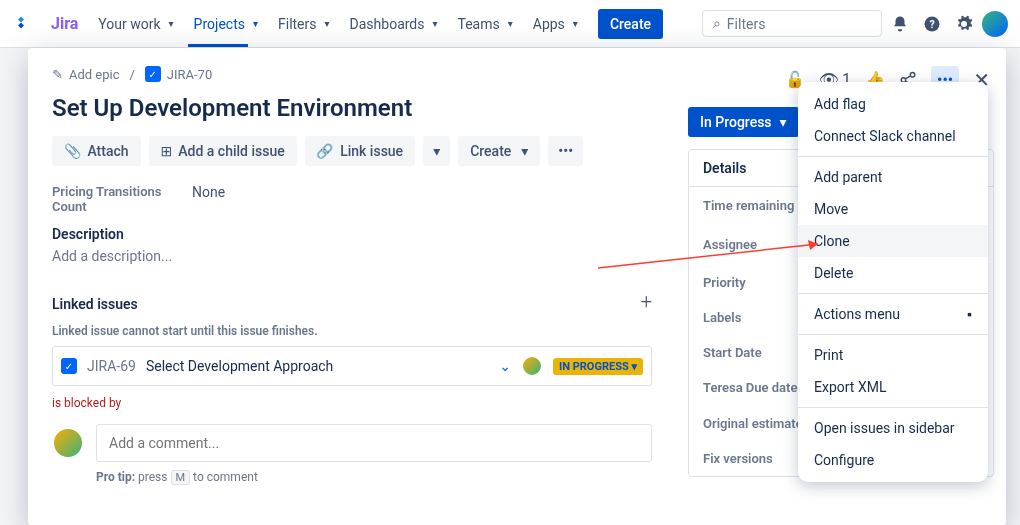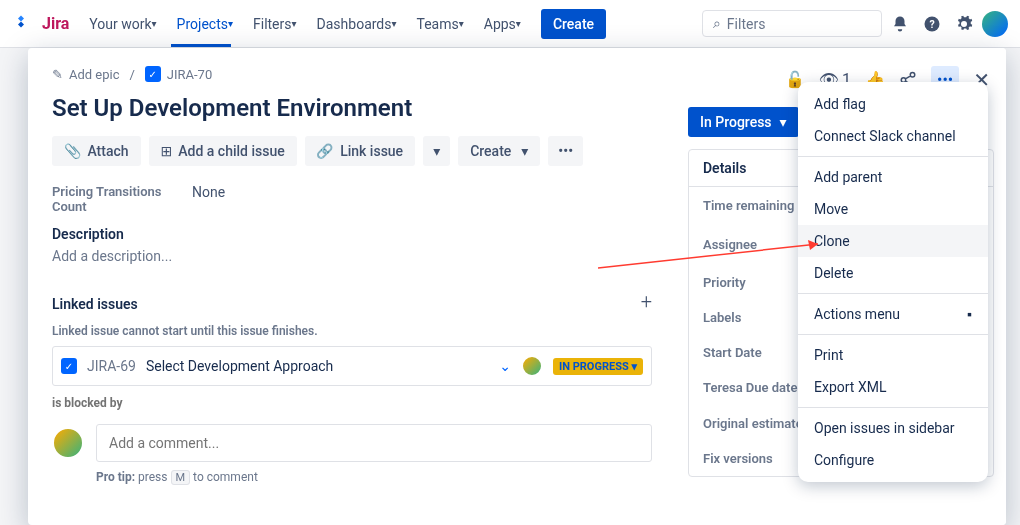--- a/index.html
+++ b/index.html
@@ -1,20 +1,20 @@
 <!DOCTYPE html>
 <html><head>
 <meta charset="utf-8">
 <style>
 *{box-sizing:border-box;margin:0;padding:0;font-family:-apple-system,BlinkMacSystemFont,"Segoe UI",Roboto,sans-serif}
 body{width:1020px;height:525px;overflow:hidden;background:#f4f5f7;position:relative}
 .topbar{height:48px;background:#fff;border-bottom:1px solid #dfe1e6;display:flex;align-items:center;padding:0 12px;gap:4px;position:relative;z-index:1}
-.logo{display:flex;align-items:flex-start;gap:12px;color:#be185d;font-weight:700;font-size:16px;margin-right:8px}
+.logo{display:flex;align-items:flex-end;gap:21px;color:#8b5cf6;font-weight:700;font-size:16px;margin-right:8px}
 .logo svg{width:18px;height:18px}
-.nav-item{color:#42526e;font-size:14px;padding:6px 8px;display:flex;align-items:center;gap:0;cursor:pointer}
+.nav-item{color:#42526e;font-size:14px;padding:6px 8px;display:flex;align-items:center;gap:8px;cursor:pointer}
 .nav-item.active{color:#0052cc}
 .nav-item.active::after{content:"";position:absolute;bottom:0;height:3px;width:60px;background:#0052cc;margin-left:-6px}
 .chev{font-size:10px}
 .create-btn{background:#0052cc;color:#fff;border:none;padding:7px 12px;border-radius:3px;font-size:14px;font-weight:500;margin-left:8px;cursor:pointer}
 .spacer{flex:1}
 .search-box{display:flex;align-items:center;border:1px solid #dfe1e6;border-radius:4px;padding:4px 10px;color:#6b778c;font-size:14px;width:180px}
 .topbar-icon{width:28px;height:28px;border-radius:50%;display:flex;align-items:center;justify-content:center;color:#42526e;cursor:pointer;font-size:18px}
 .bg-board{position:absolute;top:48px;left:0;right:0;bottom:0;padding:10px 20px;display:flex;gap:12px;filter:blur(0.3px);opacity:0.7}
 .modal{position:absolute;top:48px;left:28px;right:14px;bottom:0;background:#fff;border-radius:4px;box-shadow:0 8px 30px rgba(9,30,66,0.25);display:flex;overflow:hidden;z-index:10}
 .modal-main{flex:1;padding:18px 24px;overflow:hidden;position:relative}
@@ -32,21 +32,21 @@
 .section-h{font-size:14px;font-weight:600;color:#172b4d;margin:12px 0 6px}
 .desc-ph{color:#6b778c;font-size:14px;margin-bottom:20px}
 .linked-head{display:flex;justify-content:space-between;align-items:center}
 .linked-sub{font-size:12px;color:#6b778c;font-weight:600;margin:6px 0 8px}
 .linked-item{display:flex;align-items:center;gap:10px;padding:8px;border:1px solid #dfe1e6;border-radius:3px;font-size:14px}
 .linked-key{color:#6b778c}
 .linked-title{flex:1;color:#172b4d}
 .prio-icon{color:#0065ff;font-size:14px}
 .avatar-sm{width:22px;height:22px;border-radius:50%;background:#ccc;border:2px solid #fff}
 .status-lozenge{font-size:11px;font-weight:700;color:#0052cc;background:#eab308;padding:2px 6px;border-radius:3px}
-.blocked{font-size:12px;color:#737373;font-weight:700;margin-top:10px}
+.blocked{font-size:12px;color:#b91c1c;font-weight:400;margin-top:10px}
 .comment-row{display:flex;gap:12px;align-items:center;margin-top:14px}
 .comment-input{flex:1;border:1px solid #dfe1e6;border-radius:3px;padding:10px 12px;font-size:14px;color:#6b778c}
 .protip{font-size:12px;color:#6b778c;margin-top:8px;margin-left:44px}
 .kbd{background:#f4f5f7;border:1px solid #dfe1e6;padding:0 4px;border-radius:3px;font-size:11px}
 .side-top{display:flex;align-items:center;gap:14px;justify-content:flex-end;padding-right:16px;margin-bottom:14px}
 .side-top span,.side-top div{color:#42526e;cursor:pointer}
 .watch{display:flex;align-items:center;gap:3px;color:#0052cc}
 .status-row{display:flex;gap:8px;padding:0 12px 12px 0;align-items:center}
 .status-btn{background:#0052cc;color:#fff;border:none;padding:7px 12px;border-radius:3px;font-size:14px;font-weight:500;display:flex;align-items:center;gap:8px;cursor:pointer}
 .actions-link{display:flex;align-items:center;gap:6px;color:#42526e;font-weight:500;font-size:14px;cursor:pointer}

